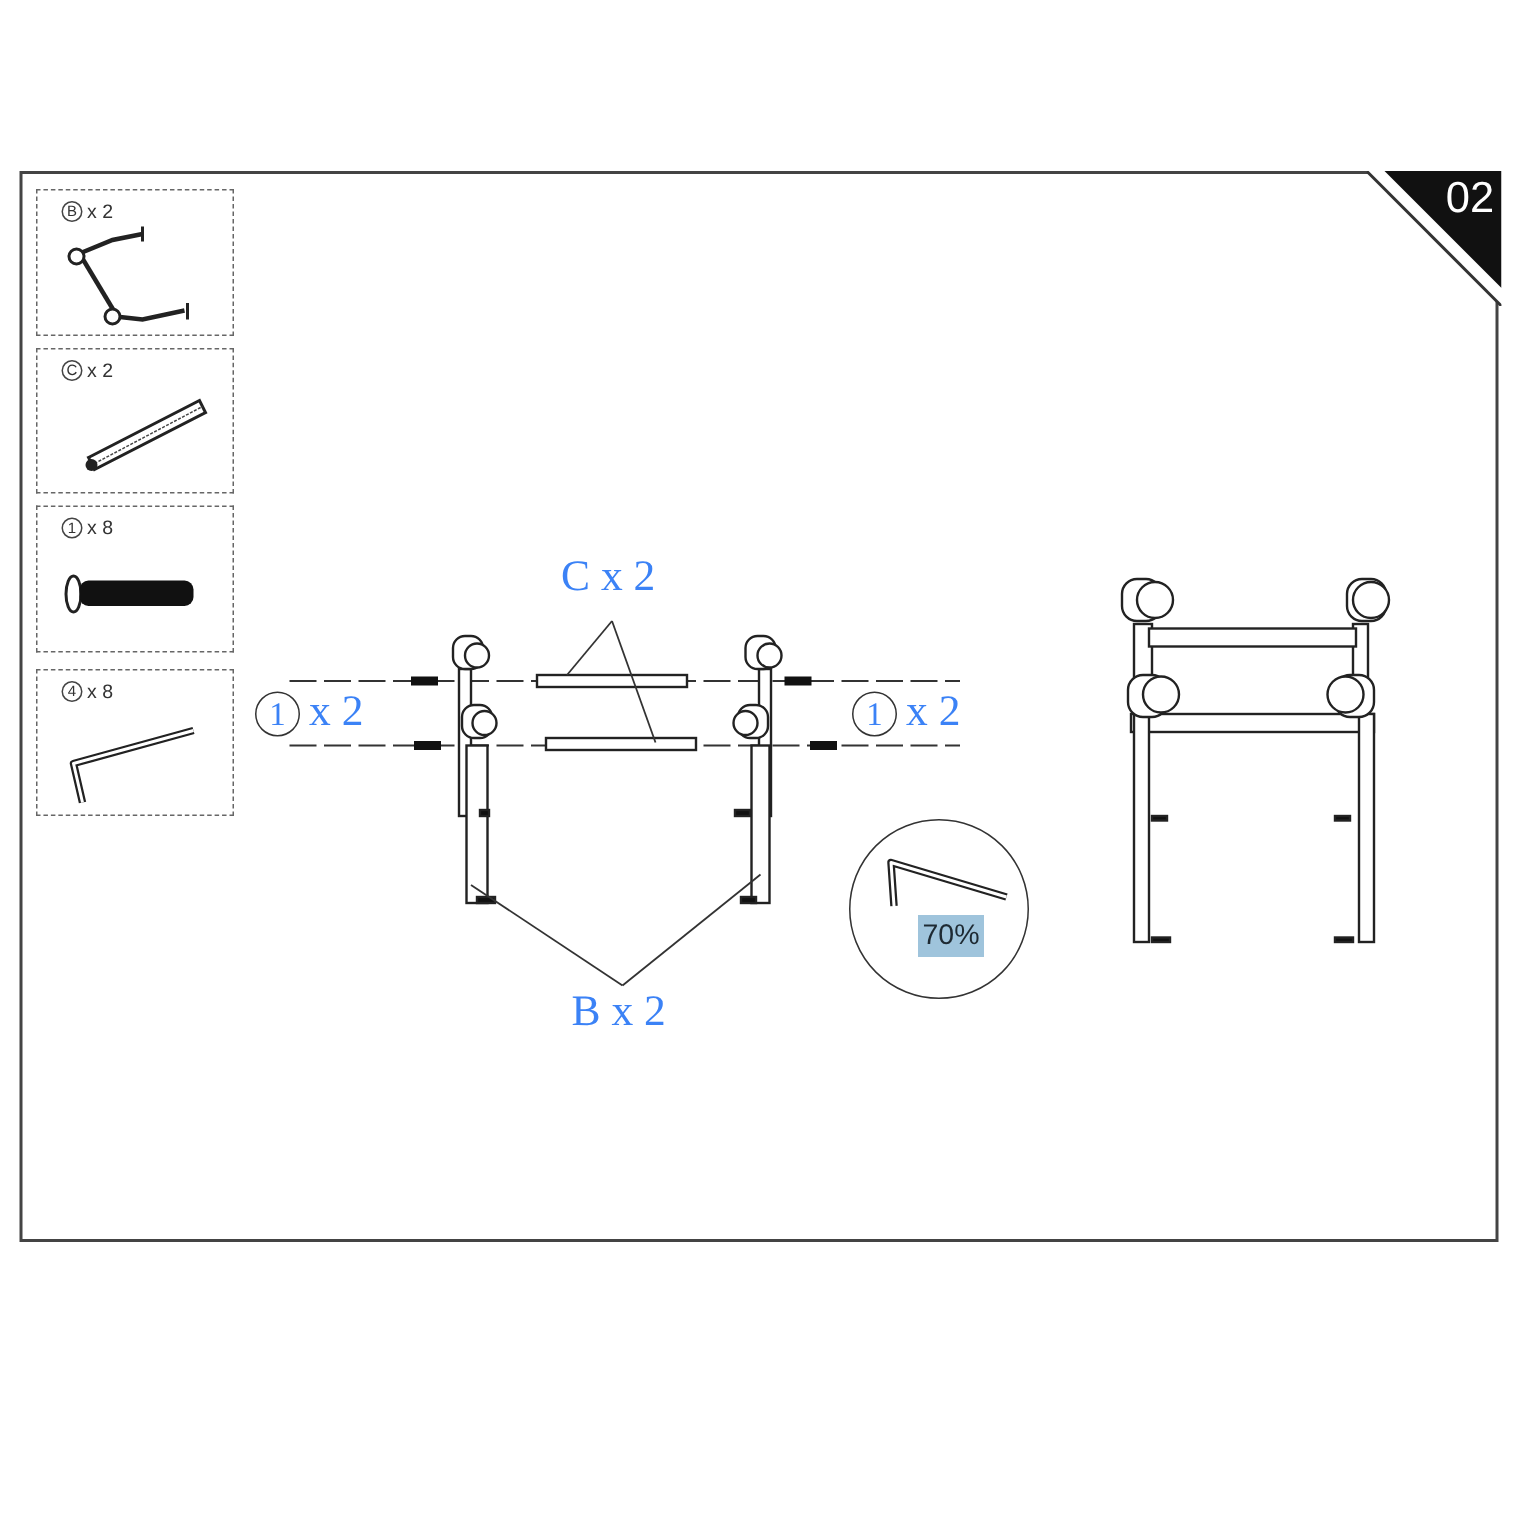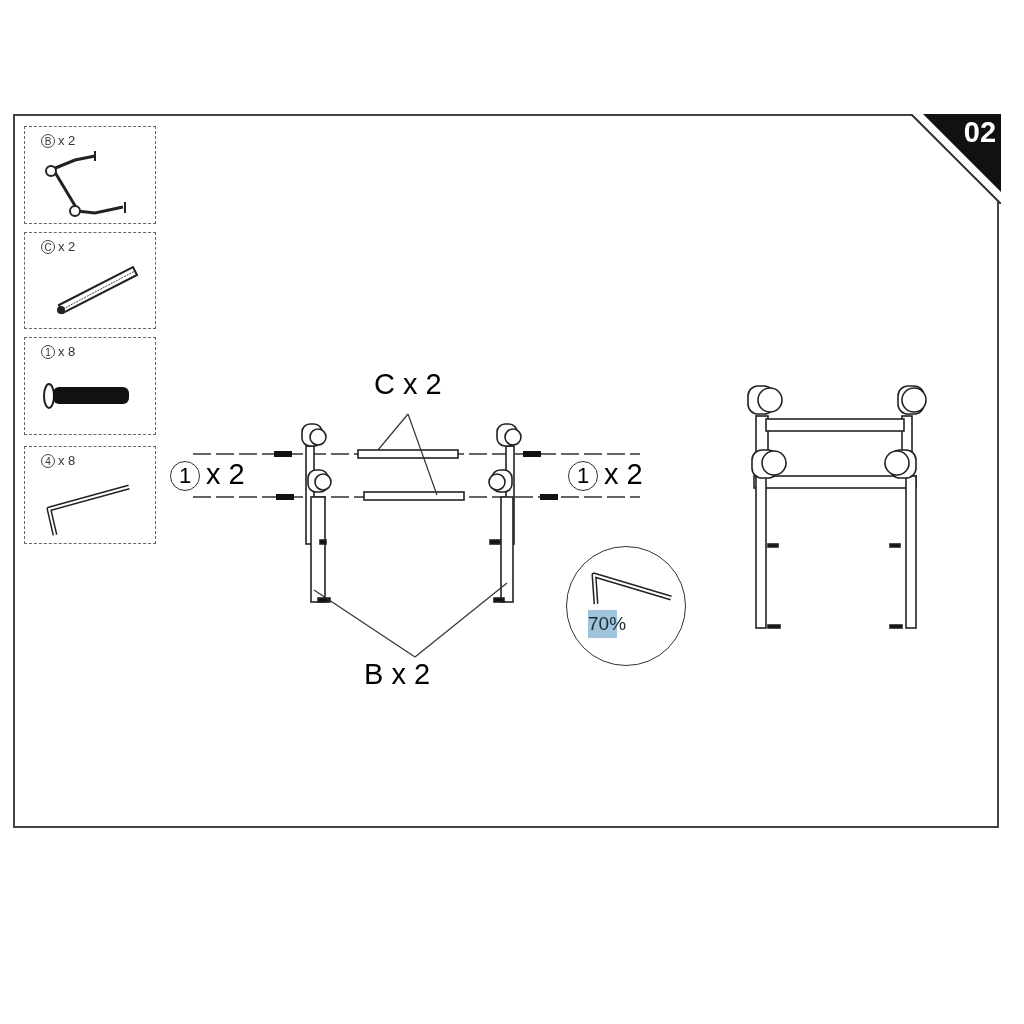--- a/index.html
+++ b/index.html
@@ -2,35 +2,35 @@
 <html><head>
 <meta charset="utf-8">
 <style>
   html, body { margin: 0; padding: 0; background: #ffffff; }
   body { width: 1024px; height: 1024px; position: relative; overflow: hidden;
          font-family: "Liberation Sans", "DejaVu Sans", sans-serif; color: #222; }
   .frame { position: absolute; left: 13px; top: 114px; width: 986px; height: 714px;
            border: 2px solid #444; box-sizing: border-box; background: #fff; }
   .step-corner { position: absolute; left: 911px; top: 114px; width: 90px; height: 90px; }
   .step-num { position: absolute; left: 958px; top: 116px; width: 44px; text-align: center;
-              font-weight: bold; font-size: 29px; color: #fff; font-family: "Liberation Sans", sans-serif; }
+              font-weight: normal; font-size: 29px; color: #fff; font-family: "Liberation Sans", sans-serif; }
   .part-box { position: absolute; left: 24px; width: 132px; border: 1.5px dashed #666;
               box-sizing: border-box; background: #fff; }
   .part-label { position: absolute; left: 16px; top: 6px; font-size: 13px; color: #333;
                 display: flex; align-items: center; gap: 3px; }
   .circ { display: inline-block; width: 14px; height: 14px; border: 1.2px solid #444; border-radius: 50%;
           font-size: 10px; line-height: 14px; text-align: center; box-sizing: border-box; }
   .part-icon { position: absolute; left: 0; top: 0; }
-  .callout { position: absolute; font-size: 29px; color: #000000; font-family: Liberation Sans, sans-serif; }
+  .callout { position: absolute; font-size: 29px; color: #3b82f6; font-family: Liberation Serif, serif; }
   .callout .bigcirc { display: inline-block; width: 30px; height: 30px; border: 1.6px solid #333;
                       border-radius: 50%; font-size: 22px; line-height: 28px; text-align: center;
                       box-sizing: border-box; vertical-align: middle; margin-right: 6px; }
   .scale-circle { position: absolute; left: 566px; top: 546px; width: 120px; height: 120px;
                   border: 1.5px solid #333; border-radius: 50%; box-sizing: border-box; }
-  .pct { position: absolute; left: 588px; top: 610px; width: 29px; height: 28px; background: #9fc4dc;
+  .pct { position: absolute; left: 612px; top: 610px; width: 44px; height: 28px; background: #9fc4dc;
          font-size: 19px; line-height: 28px; text-align: center; color: #1e2a33; }
   svg.draw { position: absolute; left: 0; top: 0; }
 </style>
 </head>
 <body>
 
 <div class="frame"></div>
 
 <svg class="step-corner" width="90" height="90" viewBox="0 0 90 90">
   <polygon points="0,0 90,0 90,90" fill="#fff" stroke="none"></polygon>
@@ -156,21 +156,21 @@
     <rect x="890" y="450" width="26" height="28" rx="10"></rect>
     <circle cx="897" cy="463" r="12"></circle>
     <rect x="768" y="544" width="10" height="3" fill="#111"></rect>
     <rect x="890" y="544" width="10" height="3" fill="#111"></rect>
     <rect x="768" y="625" width="12" height="3" fill="#111"></rect>
     <rect x="890" y="625" width="12" height="3" fill="#111"></rect>
   </g>
 </svg>
 
 <div class="callout" style="left:374px;top:368px;">C x 2</div>
-<div class="callout" style="left:364px;top:658px;text-align:right;">B x 2</div>
+<div class="callout" style="left:381px;top:658px;text-align:right;">B x 2</div>
 <div class="callout" style="left:170px;top:458px;">
   <span class="bigcirc">1</span><span>x 2</span>
 </div>
 <div class="callout" style="left:568px;top:458px;">
   <span class="bigcirc">1</span><span>x 2</span>
 </div>
 
 <div class="scale-circle"></div>
 <svg class="draw" width="1024" height="1024" style="pointer-events:none;">
   <polyline points="596,604 594,575 671,598" fill="none" stroke="#222" stroke-width="5" stroke-linejoin="round"></polyline>

